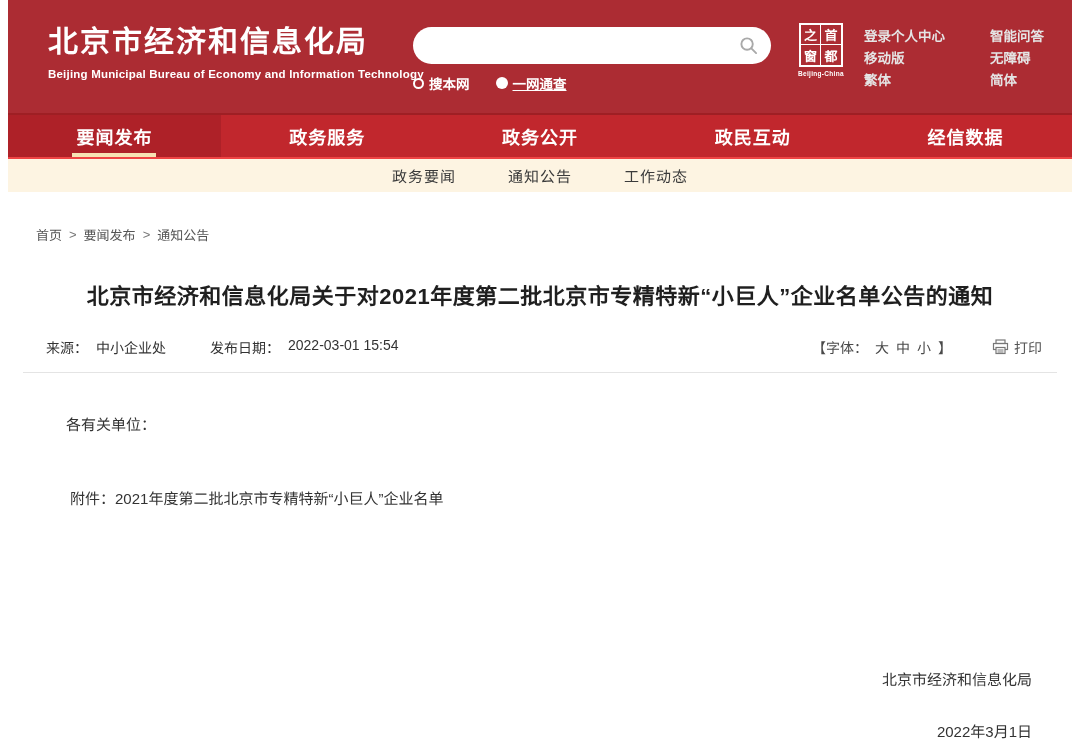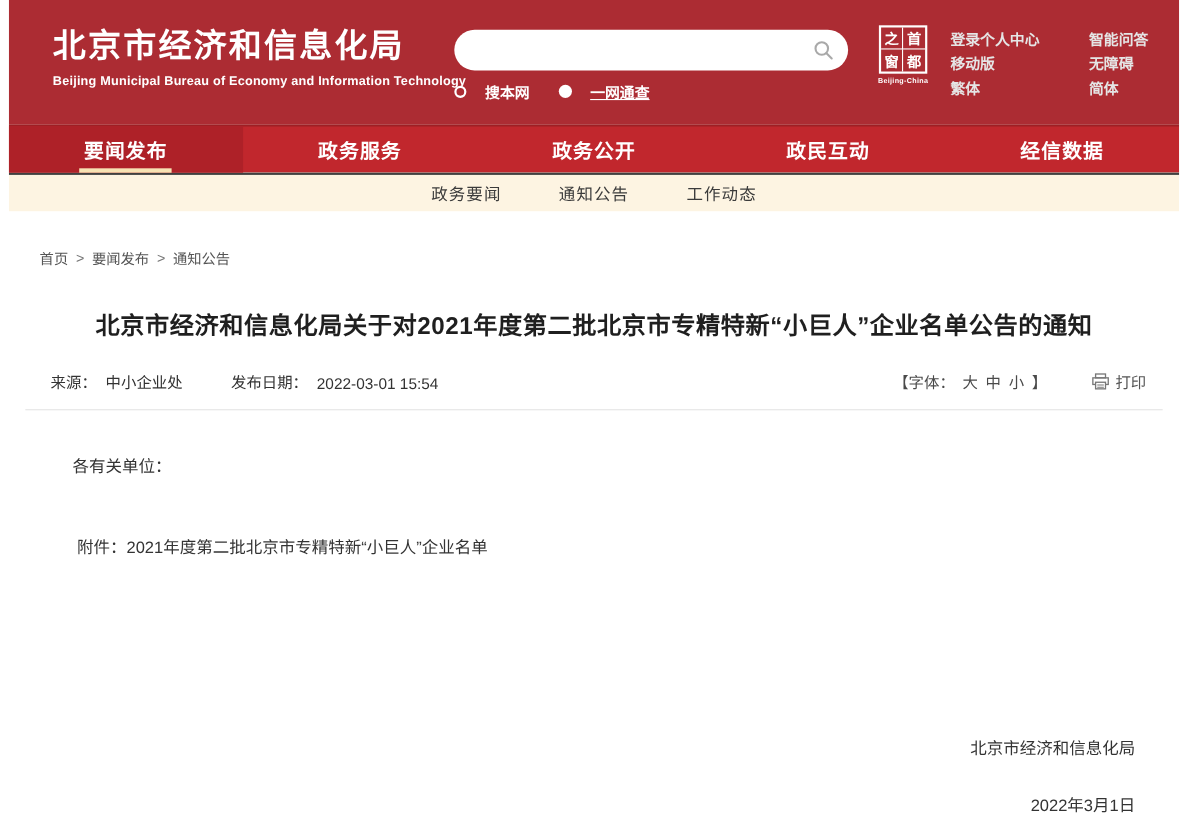--- a/index.html
+++ b/index.html
@@ -11,21 +11,21 @@
   .topbar { position:relative; height:113px; background:#ac2c33; }
   .brand { position:absolute; left:40px; top:17px; color:#fff; }
   .brand-cn { font-size:30px; font-weight:700; letter-spacing:2px; }
   .brand-en { font-size:11.5px; font-weight:700; margin-top:7px; letter-spacing:0.2px; }
 
   .search-area { position:absolute; left:405px; top:27px; width:360px; }
   .search-box { position:relative; width:358px; height:37px; background:#fff; border-radius:19px; }
   .search-box input { position:absolute; left:16px; top:0; width:300px; height:37px; border:none; outline:none; background:transparent; font-size:14px; color:#333; }
   .search-icon { position:absolute; right:13px; top:9px; width:19px; height:19px; }
   .search-scopes { display:flex; gap:26px; margin-top:9px; align-items:center; color:#fff; font-size:13.5px; font-weight:700; }
-  .scope { display:flex; align-items:center; gap:17px; cursor:pointer; }
+  .scope { display:flex; align-items:center; gap:5px; cursor:pointer; }
   .radio-ring { width:11px; height:11px; border:2px solid #fff; border-radius:50%; }
   .radio-dot { width:12px; height:12px; background:#fff; border-radius:50%; }
   .scope .underlined { text-decoration:underline; }
 
   .seal { position:absolute; left:789px; top:23px; width:48px; text-align:center; color:#fff; }
   .seal-box { width:44px; height:44px; border:2px solid #fff; display:grid; grid-template-columns:1fr 1fr; grid-template-rows:1fr 1fr; margin:0 auto; }
   .seal-box span { display:flex; align-items:center; justify-content:center; font-size:13px; font-weight:700; }
   .seal-box span:nth-child(1){ border-right:1px solid #fff; border-bottom:1px solid #fff; }
   .seal-box span:nth-child(2){ border-bottom:1px solid #fff; }
   .seal-box span:nth-child(3){ border-right:1px solid #fff; }
@@ -34,32 +34,32 @@
   .quick-links { position:absolute; left:856px; top:25px; display:grid; grid-template-columns:104px auto; grid-auto-rows:22px; column-gap:22px; }
   .quick-links a { color:#e5e5e5; font-size:13.5px; text-decoration:none; font-weight:700; cursor:pointer; }
 
   
   .mainnav { display:flex; height:44px; background:#c1272d; border-top:2px solid rgba(0,0,0,0.18); }
   .nav-item { position:relative; flex:1; display:flex; align-items:center; justify-content:center; color:#fff; font-size:18px; font-weight:700; letter-spacing:1px; cursor:pointer; }
   .nav-item.active { background:#ae2128; }
   .nav-item.active .nav-underline { position:absolute; bottom:0; left:50%; transform:translateX(-50%); width:84px; height:4px; background:#f7e3b4; }
 
   
-  .subnav { height:35px; background:#fdf4e2; border-top:2px solid #404040; display:flex; justify-content:center; align-items:center; gap:52px; }
+  .subnav { height:35px; background:#fdf4e2; border-top:2px solid #ef4444; display:flex; justify-content:center; align-items:center; gap:52px; }
   .subnav-item { font-size:15px; color:#3b3b3b; cursor:pointer; letter-spacing:1px; }
 
   
   .breadcrumb { padding:17px 0 0 28px; font-size:13px; color:#555; display:flex; gap:7px; align-items:center;margin-top:16px; }
   .breadcrumb .crumb { cursor:pointer; }
   .breadcrumb .sep { color:#777; }
 
   
   .article-title { margin-top:34px; text-align:center; font-size:22px; font-weight:700; color:#1f1f1f; letter-spacing:0.5px; }
   .meta-row { display:flex; align-items:center; margin:27px 30px 0 38px; font-size:14px; color:#333; }
-  .meta-left { display:flex; gap:8px; align-items:flex-end; }
+  .meta-left { display:flex; gap:8px; align-items:flex-start; }
   .meta-left .gap { width:28px; }
   .meta-right { margin-left:auto; display:flex; align-items:center; gap:40px; color:#4a4a4a; }
   .fontsize-ctrl { display:flex; gap:7px; align-items:center; }
   .fontsize-ctrl .sz { cursor:pointer; }
   .print-btn { display:flex; align-items:center; gap:5px; color:#555; cursor:pointer; }
   .meta-divider { margin:15px 15px 0 15px; border:none; border-top:1px solid #e4e4e4; }
 
   .body-text { padding:34px 30px 0 38px; font-size:15px; color:#333; line-height:36px; }
   .salutation { margin-left:20px; }
   .paragraph { margin-top:2px; text-indent:2em; text-align:justify; }

